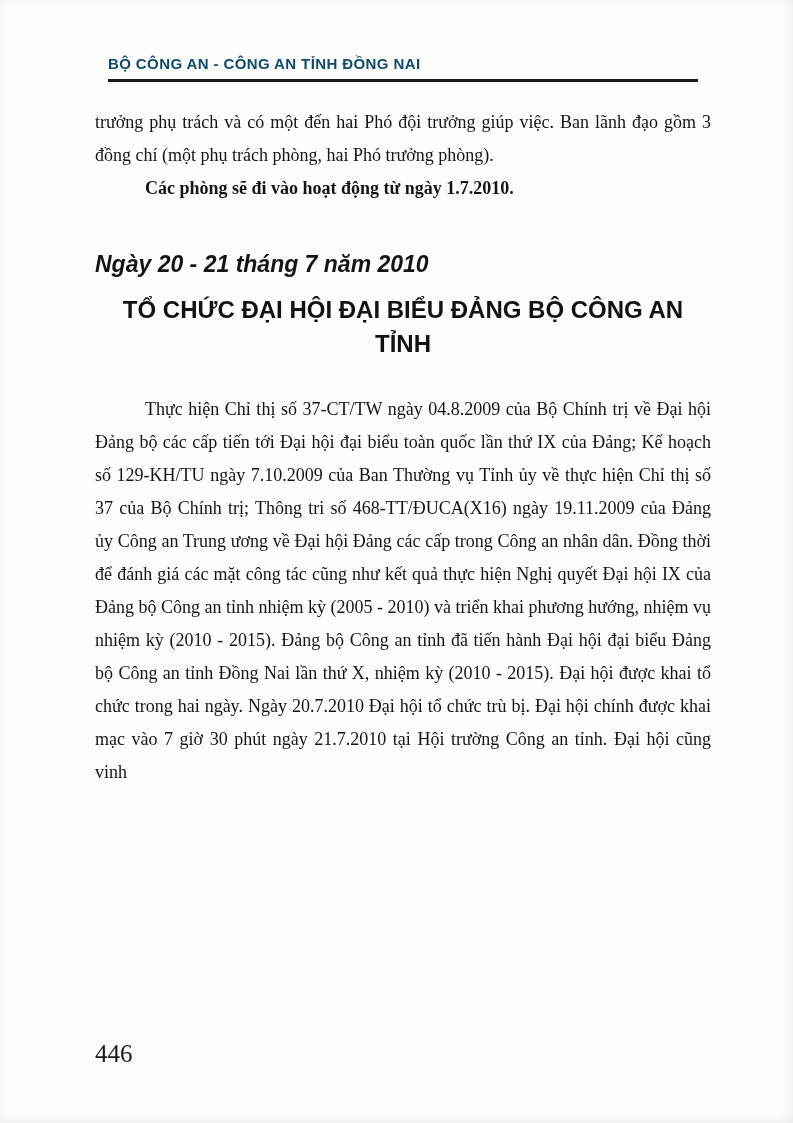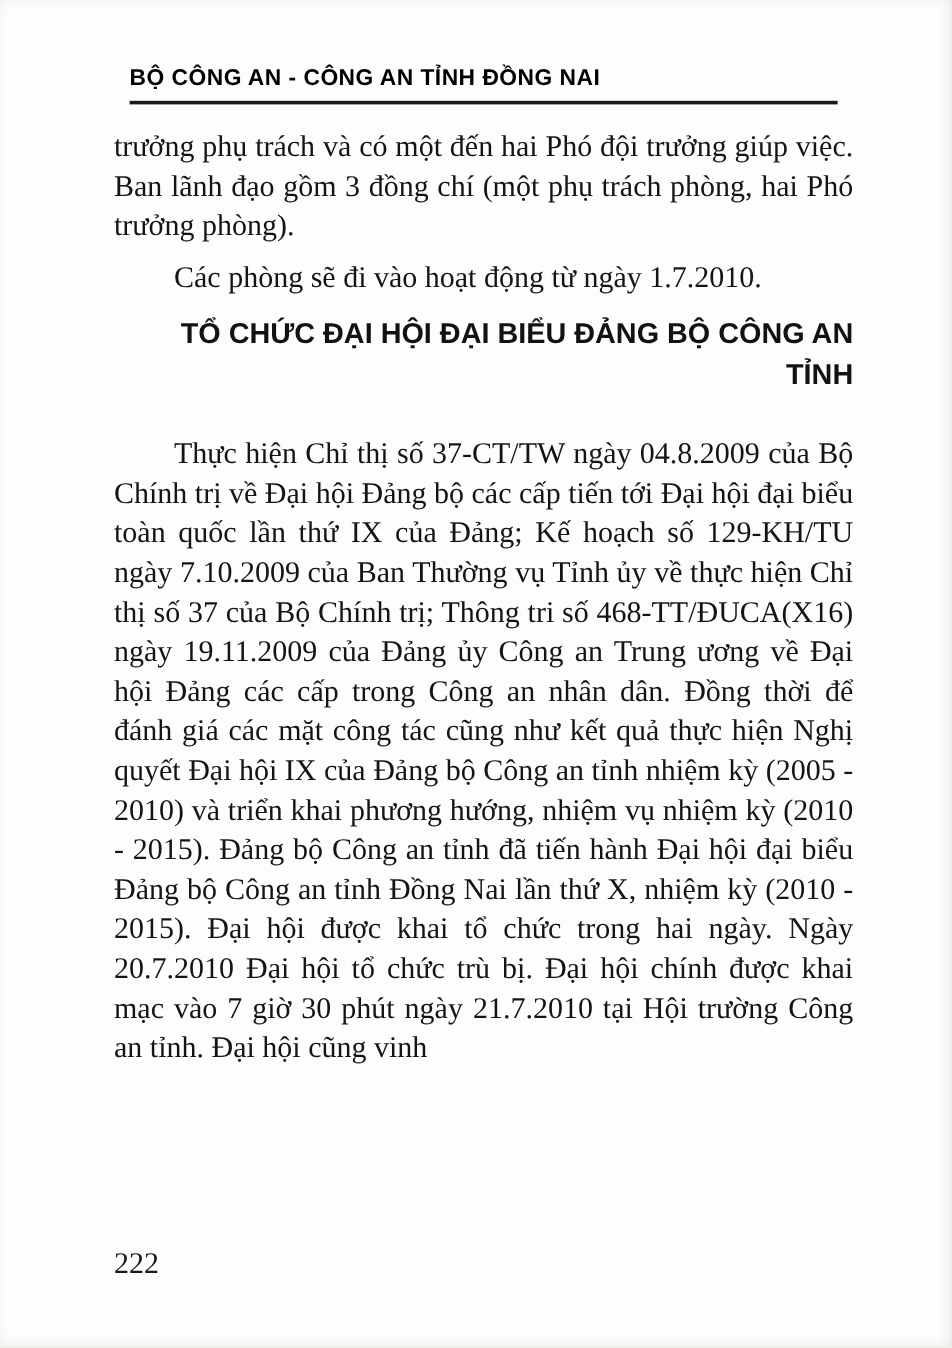--- a/index.html
+++ b/index.html
@@ -20,62 +20,62 @@
     position: absolute;
     left: 108px;
     top: 55px;
     width: 590px;
     border-bottom: 3.5px solid #1b1b1b;
     padding-bottom: 7px;
   }
   .running-header-text {
     font-family: "Liberation Sans", sans-serif;
     font-weight: 700;
-    font-size: 19px;
+    font-size: 15px;
     letter-spacing: 0.4px;
-    color: #000000;
+    color: #0c4a6e;
     white-space: nowrap;
   }
   .content {
     position: absolute;
     left: 95px;
     top: 106px;
     width: 616px;
     font-family: "Liberation Serif", serif;
     color: #141414;
   }
   .par {
     margin: 0;
-    font-size: 25px;
+    font-size: 18px;
     line-height: 33px;
     text-align: justify;
     overflow-wrap: break-word;
   }
-  .par + .par { margin-top: 10px; }
+  .par + .par { margin-top: 0; font-weight: bold; }
   .indent { text-indent: 50px; }
   .italic { font-style: italic; }
   .date-heading {
     margin: 44px 0 0 0;
     font-family: "Liberation Sans", sans-serif;
     font-style: italic;
     font-weight: 700;
     font-size: 23px;
     line-height: 30px;
     color: #141414;
   }
   .title {
     margin: 14px 0 0 0;
     text-align: center;
     font-family: "Liberation Sans", sans-serif;
     font-weight: 700;
     font-size: 24px;
     line-height: 34px;
     color: #121212;
   }
-  .title .title-line { display: block; text-align: right; }
+  .title .title-line { display: block; }
   .entry-body { margin-top: 32px; }
   .page-number {
     position: absolute;
     left: 95px;
     top: 1040px;
     font-family: "Liberation Serif", serif;
     font-size: 25px;
     color: #1a1a1a;
   }
 </style>
@@ -88,24 +88,25 @@
     <div class="running-header-text">BỘ CÔNG AN - CÔNG AN TỈNH ĐỒNG NAI</div>
   </header>
 
   <main class="content">
 
     <p class="par">trưởng phụ trách và có một đến hai Phó đội trưởng giúp việc. Ban lãnh đạo gồm 3 đồng chí (một phụ trách phòng, hai Phó trưởng phòng).</p>
 
     <p class="par indent">Các phòng sẽ đi vào hoạt động từ ngày 1.7.2010.</p>
 
 
+    <h2 class="date-heading">Ngày 20 - 21 tháng 7 năm 2010</h2>
 
     <h1 class="title">
       <span class="title-line">TỔ CHỨC ĐẠI HỘI ĐẠI BIỂU ĐẢNG BỘ CÔNG AN TỈNH</span>
     </h1>
 
     <p class="par indent entry-body">Thực hiện Chỉ thị số 37-CT/TW ngày 04.8.2009 của Bộ Chính trị về Đại hội Đảng bộ các cấp tiến tới Đại hội đại biểu toàn quốc lần thứ IX của Đảng; Kế hoạch số 129-KH/TU ngày 7.10.2009 của Ban Thường vụ Tỉnh ủy về thực hiện Chỉ thị số 37 của Bộ Chính trị; Thông tri số 468-TT/ĐUCA(X16) ngày 19.11.2009 của Đảng ủy Công an Trung ương về Đại hội Đảng các cấp trong Công an nhân dân. Đồng thời để đánh giá các mặt công tác cũng như kết quả thực hiện Nghị quyết Đại hội IX của Đảng bộ Công an tỉnh nhiệm kỳ (2005 - 2010) và triển khai phương hướng, nhiệm vụ nhiệm kỳ (2010 - 2015). Đảng bộ Công an tỉnh đã tiến hành Đại hội đại biểu Đảng bộ Công an tỉnh Đồng Nai lần thứ X, nhiệm kỳ (2010 - 2015). Đại hội được khai tổ chức trong hai ngày. Ngày 20.7.2010 Đại hội tổ chức trù bị. Đại hội chính được khai mạc vào 7 giờ 30 phút ngày 21.7.2010 tại Hội trường Công an tỉnh. Đại hội cũng vinh</p>
 
   </main>
 
-  <div class="page-number">222</div>
+  <div class="page-number">446</div>
 
 </div>
 
 </body></html>

